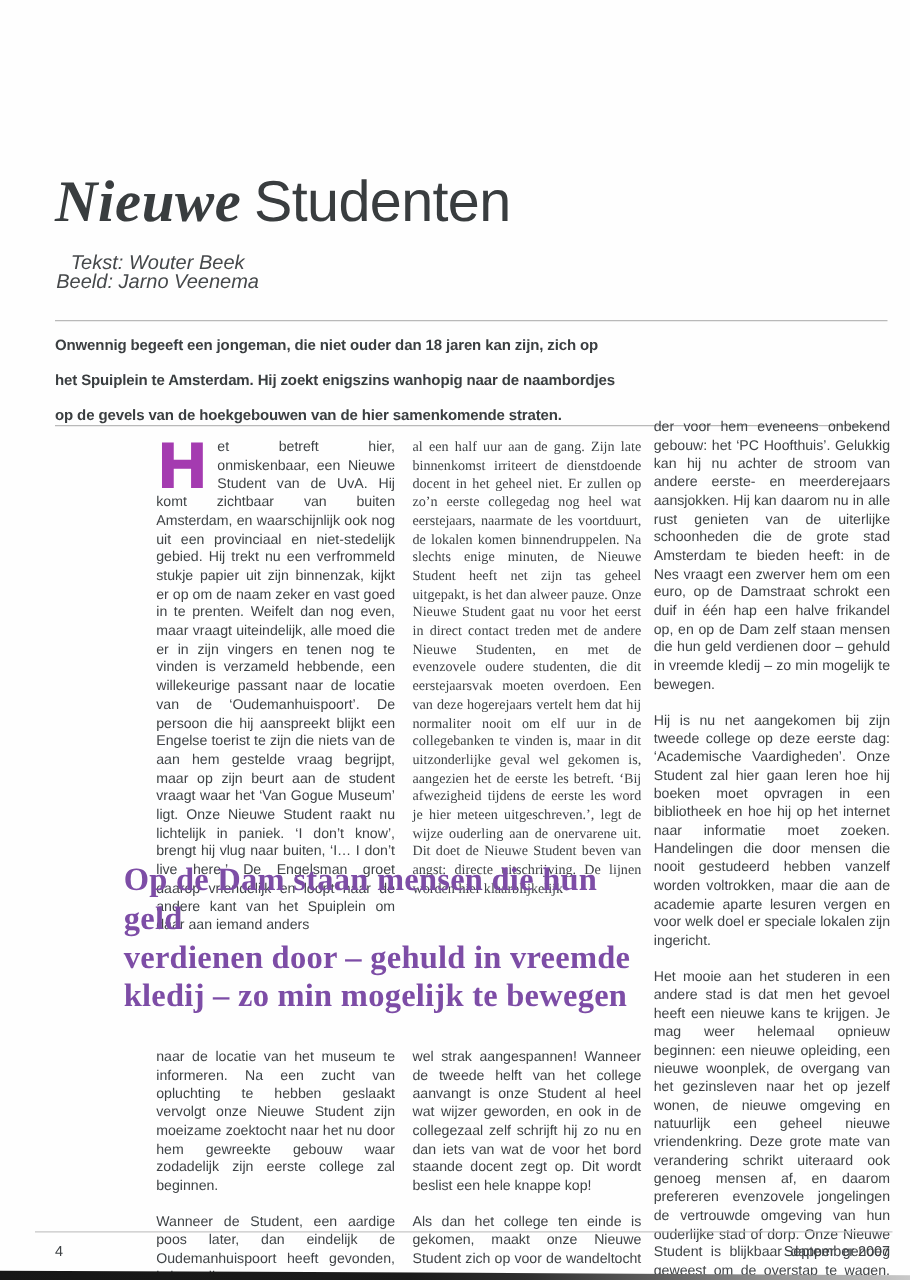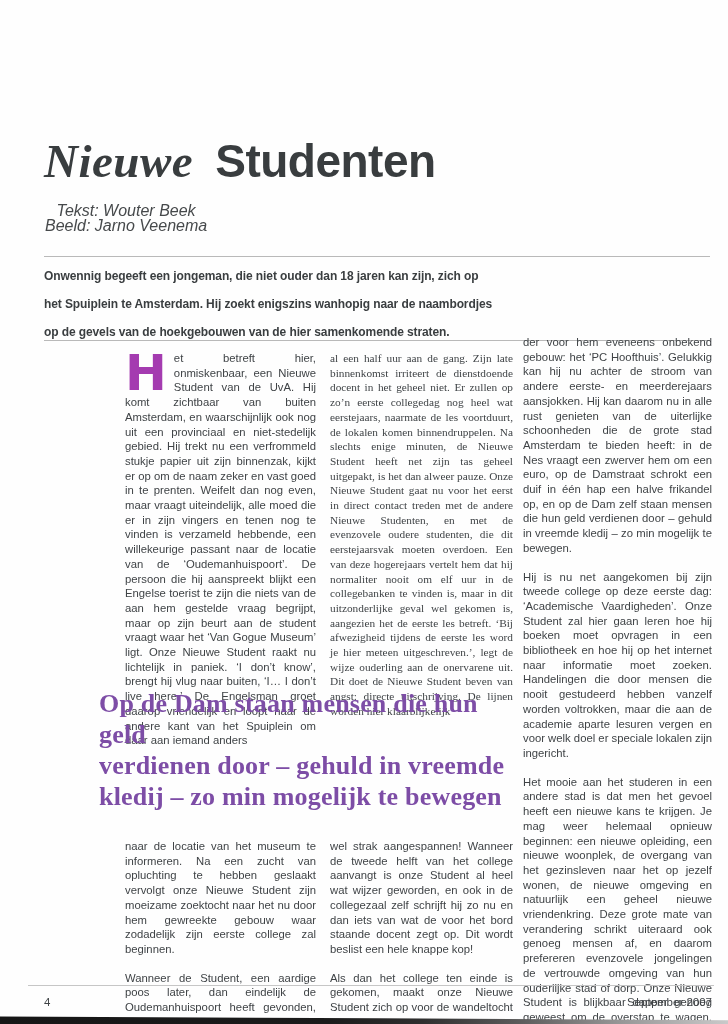--- a/index.html
+++ b/index.html
@@ -17,21 +17,21 @@
     margin:0;white-space:nowrap;
     color:#393d3f;
   }
   .title .t-italic{
     font-family:"Liberation Serif","DejaVu Serif",serif;
     font-style:italic;font-weight:600;
     font-size:47px;letter-spacing:.5px;margin-top:26px;
   }
   .title .t-bold{
     font-family:"Liberation Sans","DejaVu Sans",sans-serif;
-    font-weight:bold;font-size:46px;margin-left:22px;letter-spacing:-.5px;
+    font-weight:normal;font-size:46px;margin-left:10px;letter-spacing:-.5px;
   }
   .byline{
     position:absolute;left:45px;top:203px;
     font-size:16px;font-style:italic;color:#46494b;line-height:15px;text-align:center;
   }
   .rule{position:absolute;left:44px;width:666px;height:0;border-top:1px solid #b9b9b9;}
   .rule-top{top:256px;}
   .rule-bottom{top:340px;}
   .intro{
     position:absolute;left:44px;top:262px;width:650px;margin:0;

